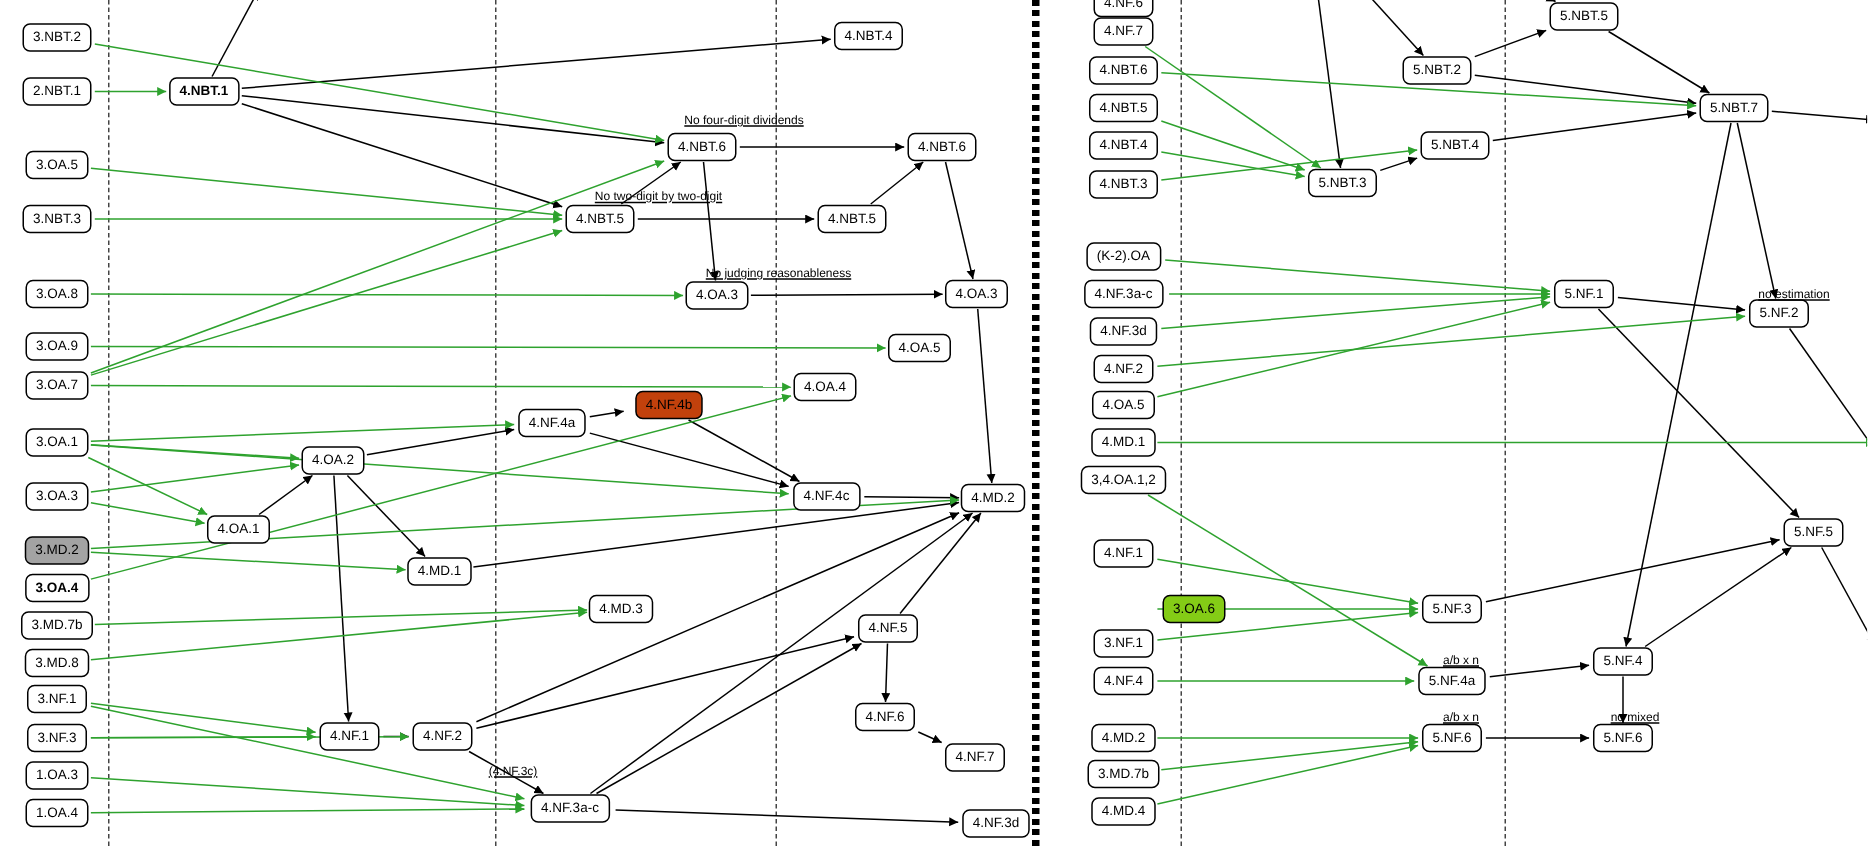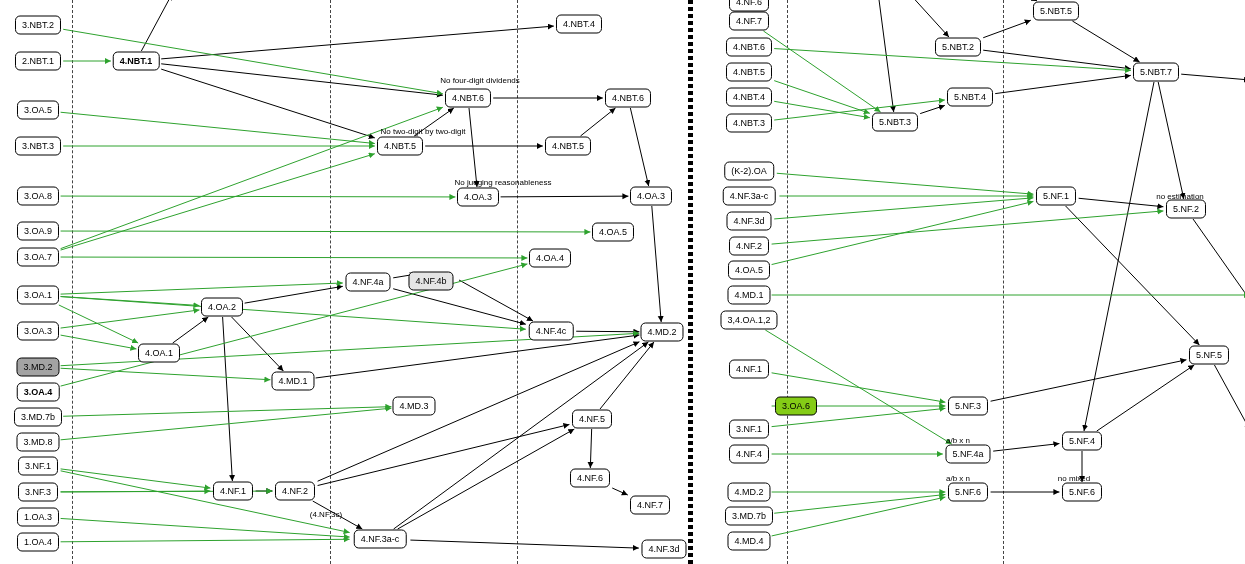--- a/index.html
+++ b/index.html
@@ -13,21 +13,21 @@
   #edge-layer{position:absolute;left:0;top:0;z-index:2;}
   #edge-layer line{stroke-width:1;}
   .node{
     position:absolute;transform:translate(-50%,-50%);
     background:#fff;border:1px solid #000;border-radius:5px;
     padding:4px 6px;font-size:9px;line-height:1;white-space:nowrap;z-index:3;
     color:#000;cursor:pointer;
   }
   .note{
     position:absolute;transform:translate(-50%,-50%);
-    font-size:8px;white-space:nowrap;z-index:4;color:#000;
+    font-size:8px;text-decoration:underline;white-space:nowrap;z-index:4;color:#000;margin-left:16px;
   }
 </style>
 </head>
 <body>
 
 <div id="stage">
   <svg id="edge-layer" width="1245" height="564">
     <defs>
       <marker id="ah-black" markerWidth="7" markerHeight="7" refX="6" refY="3" orient="auto" markerUnits="userSpaceOnUse">
         <path d="M0,0 L6,3 L0,6 z" fill="#000000"></path>
@@ -158,21 +158,21 @@
     <div class="node" style="left: 579px; top: 24px; border-color: rgb(0, 0, 0); background: rgb(255, 255, 255);">4.NBT.4</div>
     <div class="node" style="left: 468px; top: 98px; border-color: rgb(0, 0, 0); background: rgb(255, 255, 255);">4.NBT.6</div>
     <div class="node" style="left: 628px; top: 98px; border-color: rgb(0, 0, 0); background: rgb(255, 255, 255);">4.NBT.6</div>
     <div class="node" style="left: 400px; top: 146px; border-color: rgb(0, 0, 0); background: rgb(255, 255, 255);">4.NBT.5</div>
     <div class="node" style="left: 568px; top: 146px; border-color: rgb(0, 0, 0); background: rgb(255, 255, 255);">4.NBT.5</div>
     <div class="node" style="left: 478px; top: 197px; border-color: rgb(0, 0, 0); background: rgb(255, 255, 255);">4.OA.3</div>
     <div class="node" style="left: 651px; top: 196px; border-color: rgb(0, 0, 0); background: rgb(255, 255, 255);">4.OA.3</div>
     <div class="node" style="left: 613px; top: 232px; border-color: rgb(0, 0, 0); background: rgb(255, 255, 255);">4.OA.5</div>
     <div class="node" style="left: 550px; top: 258px; border-color: rgb(0, 0, 0); background: rgb(255, 255, 255);">4.OA.4</div>
     <div class="node" style="left: 368px; top: 282px; border-color: rgb(0, 0, 0); background: rgb(255, 255, 255);">4.NF.4a</div>
-    <div class="node" style="left: 431px; top: 270px; border-color: rgb(0, 0, 0); background: #e5e5e5; margin-top: 11px;">4.NF.4b</div>
+    <div class="node" style="left: 446px; top: 270px; border-color: rgb(0, 0, 0); background: #c2410c;">4.NF.4b</div>
     <div class="node" style="left: 222px; top: 307px; border-color: rgb(0, 0, 0); background: rgb(255, 255, 255);">4.OA.2</div>
     <div class="node" style="left: 159px; top: 353px; border-color: rgb(0, 0, 0); background: rgb(255, 255, 255);">4.OA.1</div>
     <div class="node" style="left: 551px; top: 331px; border-color: rgb(0, 0, 0); background: rgb(255, 255, 255);">4.NF.4c</div>
     <div class="node" style="left: 662px; top: 332px; border-color: rgb(0, 0, 0); background: rgb(255, 255, 255);">4.MD.2</div>
     <div class="node" style="left: 293px; top: 381px; border-color: rgb(0, 0, 0); background: rgb(255, 255, 255);">4.MD.1</div>
     <div class="node" style="left: 414px; top: 406px; border-color: rgb(0, 0, 0); background: rgb(255, 255, 255);">4.MD.3</div>
     <div class="node" style="left: 592px; top: 419px; border-color: rgb(0, 0, 0); background: rgb(255, 255, 255);">4.NF.5</div>
     <div class="node" style="left: 590px; top: 478px; border-color: rgb(0, 0, 0); background: rgb(255, 255, 255);">4.NF.6</div>
     <div class="node" style="left: 233px; top: 491px; border-color: rgb(0, 0, 0); background: rgb(255, 255, 255);">4.NF.1</div>
     <div class="node" style="left: 295px; top: 491px; border-color: rgb(0, 0, 0); background: rgb(255, 255, 255);">4.NF.2</div>

